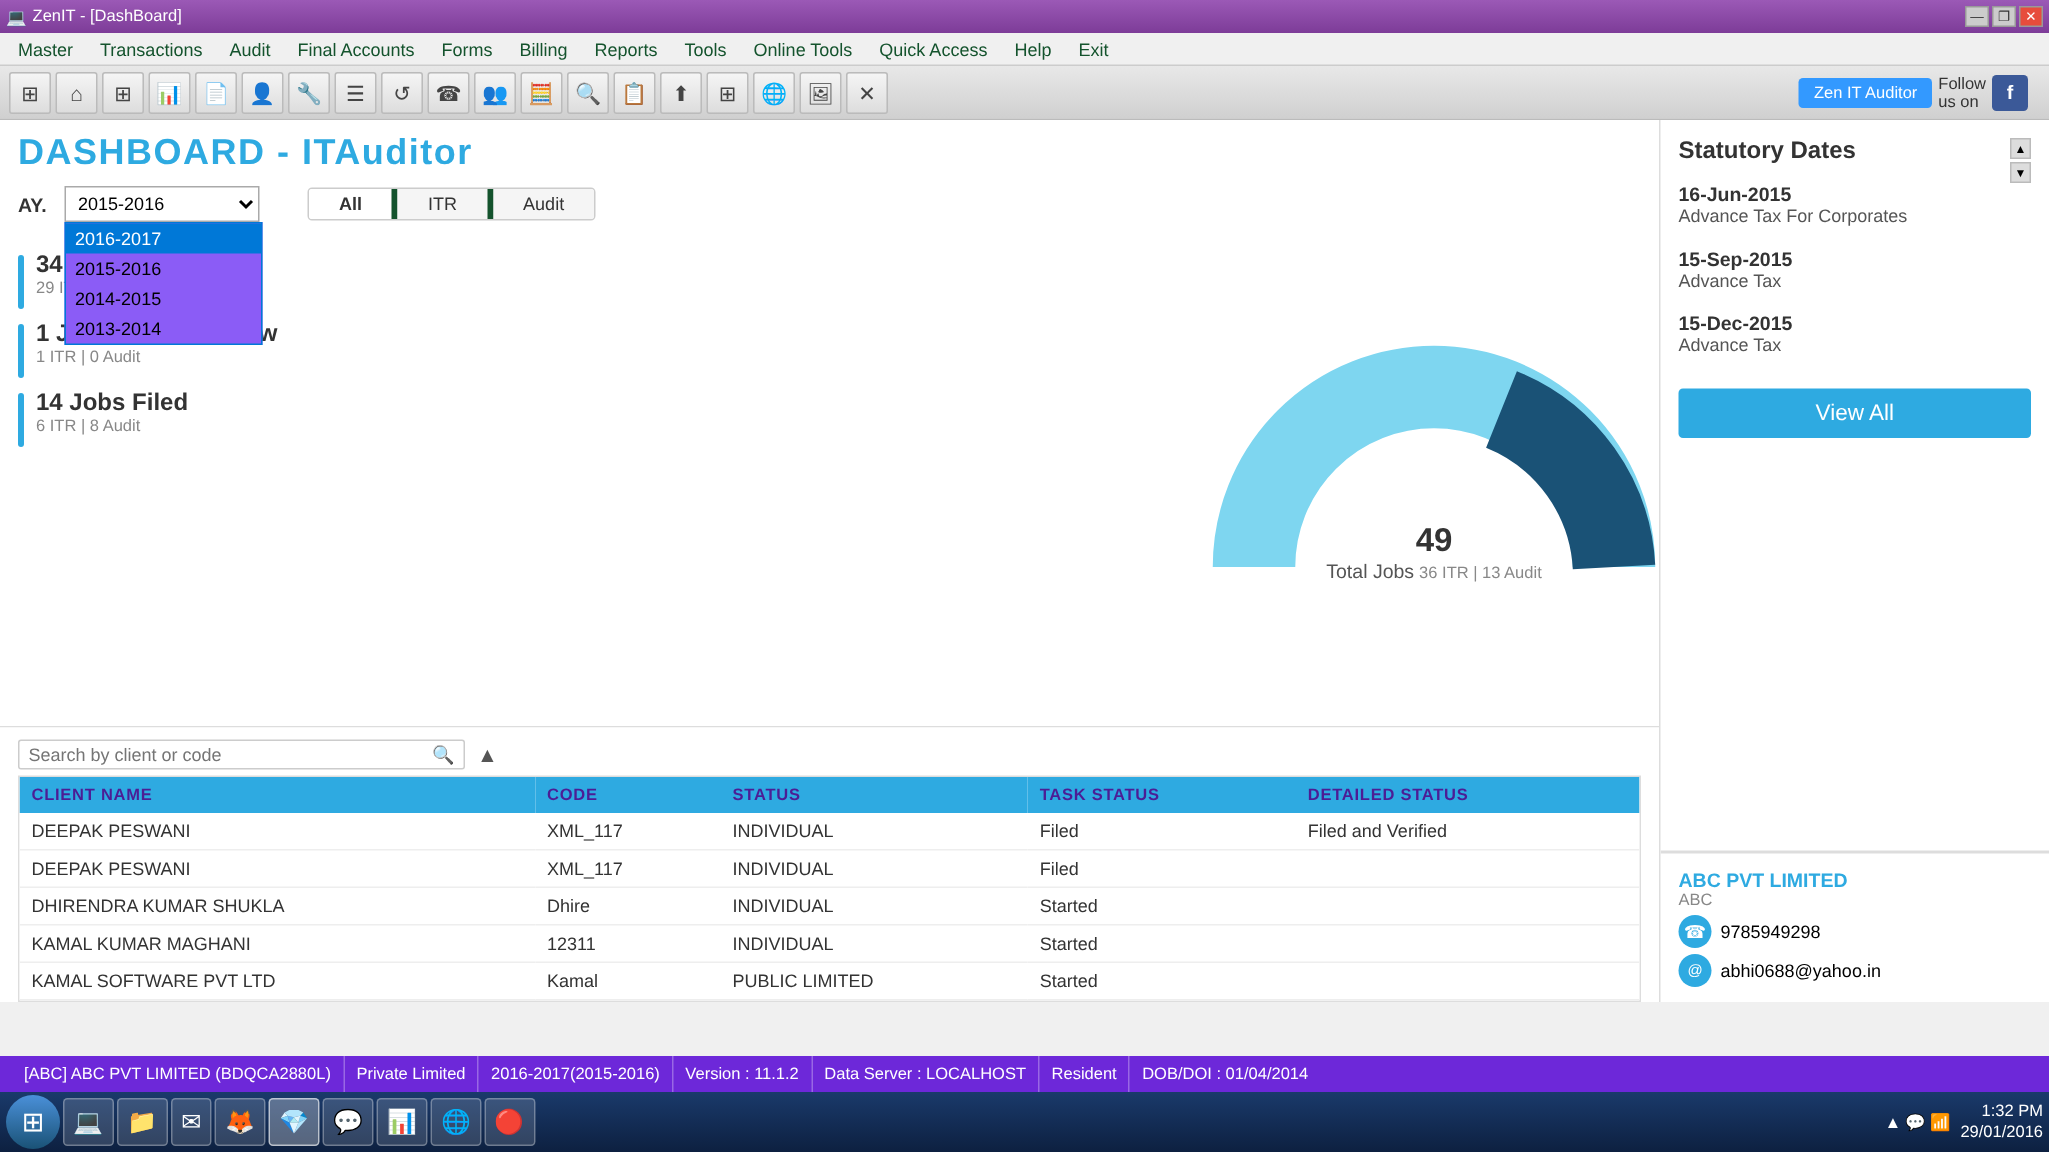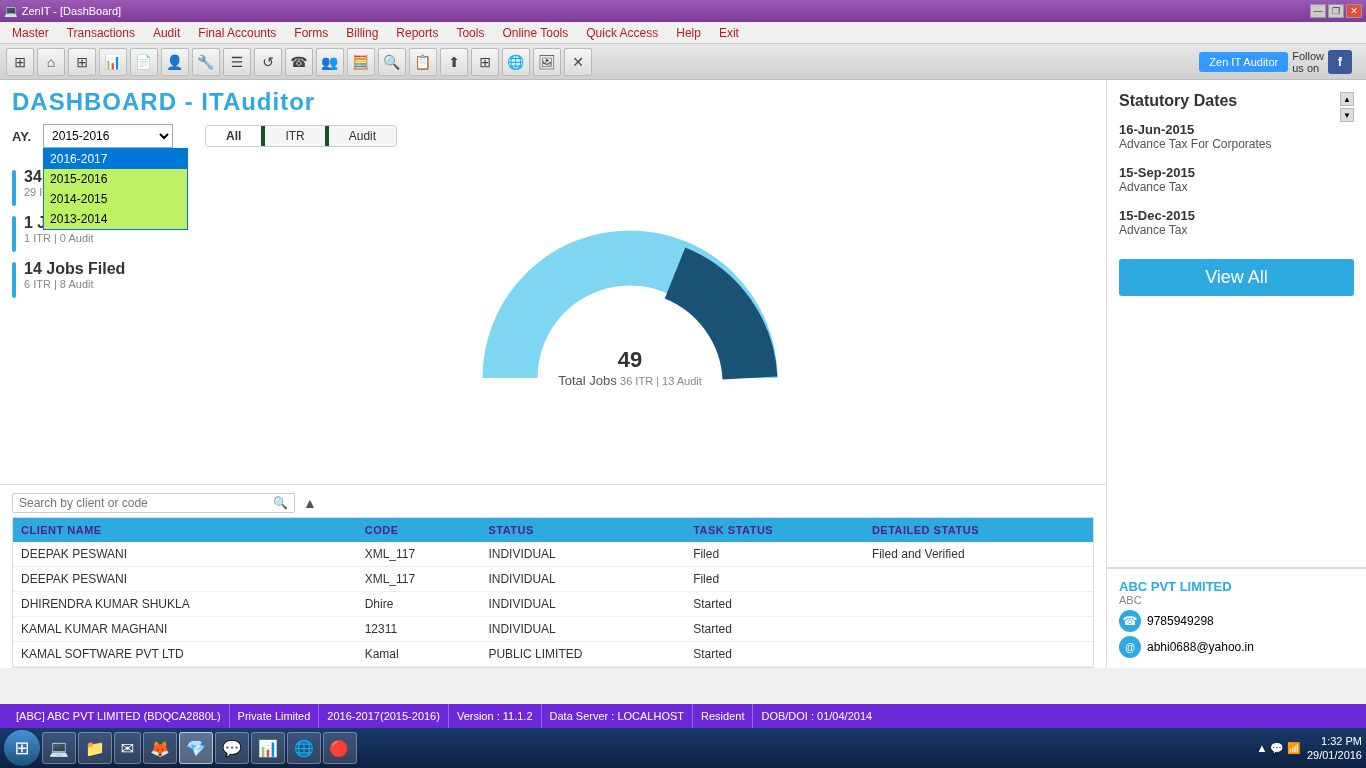--- a/index.html
+++ b/index.html
@@ -32,21 +32,21 @@
       height: 22px;
       display: flex;
       align-items: center;
       padding: 0 4px;
       gap: 2px;
     }
     .menu-item {
       padding: 2px 8px;
       cursor: pointer;
       font-size: 12px;
-      color: #b91c1c;
+      color: #14532d;
     }
 
     
     #toolbar {
       background: linear-gradient(to bottom, #e8e8e8, #d0d0d0);
       border-bottom: 1px solid #bbb;
       height: 36px;
       display: flex;
       align-items: center;
       padding: 0 6px;
@@ -110,24 +110,24 @@
       width: 130px; height: 24px;
       border: 1px solid #aaa;
       font-size: 12px;
       padding: 2px 4px;
       background: white;
       cursor: pointer;
     }
     #ay-dropdown {
       position: absolute;
       top: 24px; left: 0;
-      background: #bef264;
+      background: #8b5cf6;
       border: 1px solid #0078d7;
       z-index: 100;
-      width: 145px;
+      width: 132px;
     }
     .ay-option {
       padding: 3px 6px;
       cursor: pointer;
       font-size: 12px;
     }
     .ay-option.selected { background: #0078d7; color: white; }
 
     
     #tab-buttons {
@@ -185,21 +185,21 @@
     .stat-sub {
       font-size: 11px;
       color: #888;
     }
 
     
     #chart-area {
       flex: 1;
       display: flex;
       align-items: center;
-      justify-content: flex-start;
+      justify-content: flex-end;
       position: relative;
       margin-top: -20px;
       text-decoration: underline;
     }
     #gauge-container {
       position: relative;
       width: 300px;
       height: 180px;
     }
     #gauge-svg {
@@ -246,21 +246,21 @@
       font-size: 12px;
       color: #555;
     }
     #view-all-btn {
       background: #2eaae1;
       color: white;
       border: none;
       padding: 8px 20px;
       border-radius: 3px;
       cursor: pointer;
-      font-size: 18px;
+      font-size: 15px;
       width: 100%;
       margin-top: 8px;
     }
 
     
     #section-divider {
       height: 1px;
       background: #ddd;
       margin: 0;
     }
@@ -286,21 +286,21 @@
       color: #666;
       margin-bottom: 6px;
     }
     #search-wrapper {
       display: flex;
       align-items: center;
       border: 1px solid #ccc;
       border-radius: 2px;
       padding: 2px 6px;
       background: white;
-      gap: 4px;
+      gap: 19px;
     }
     #search-input {
       border: none;
       outline: none;
       font-size: 12px;
       width: 250px;
     }
     #collapse-btn {
       cursor: pointer;
       font-size: 14px;

